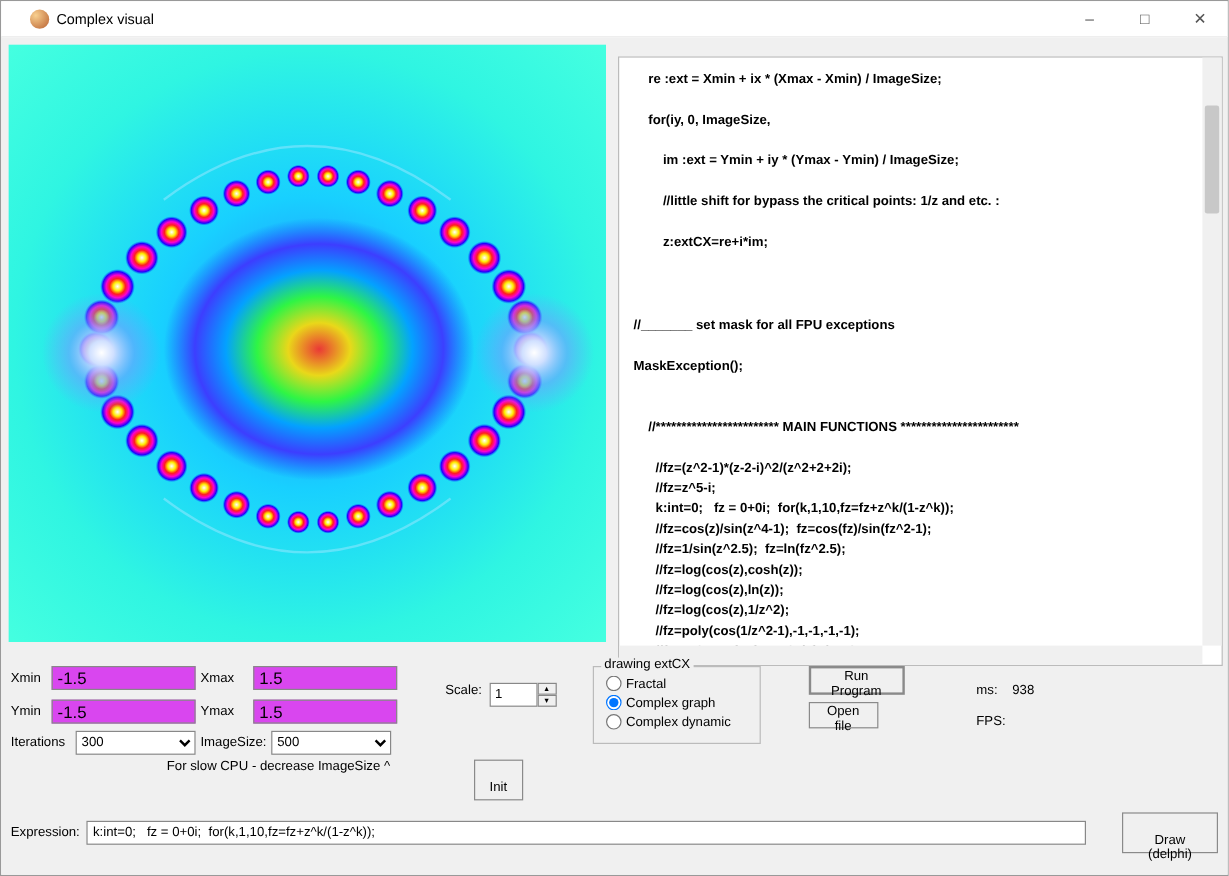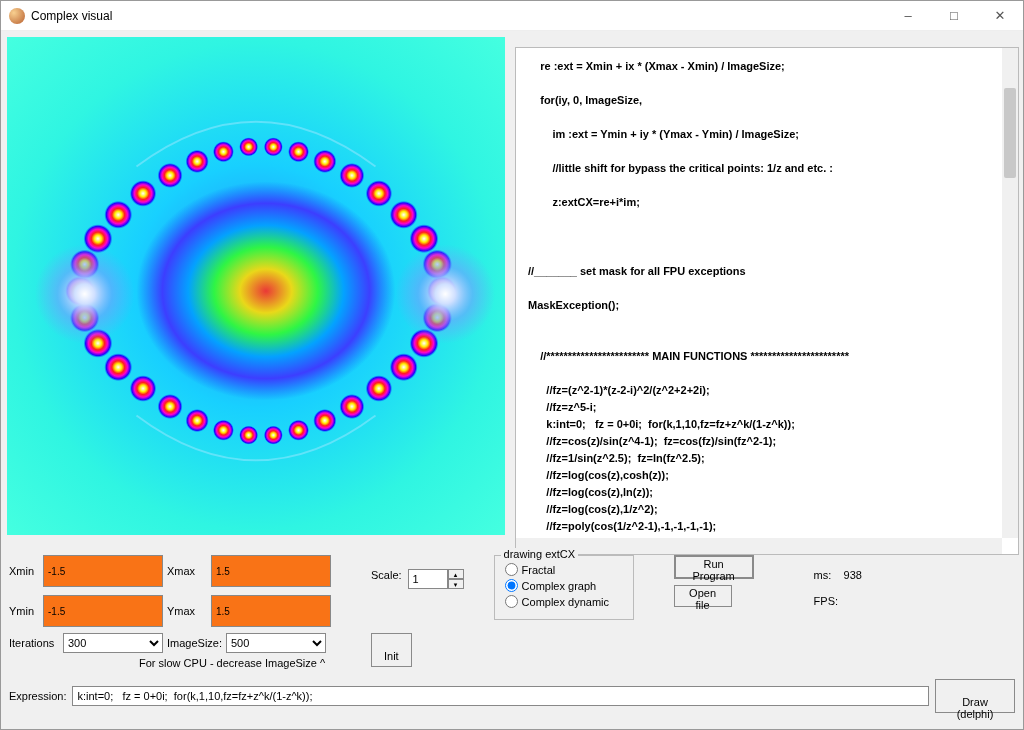--- a/index.html
+++ b/index.html
@@ -1,46 +1,46 @@
 <!DOCTYPE html>
 <html><head>
 <meta charset="utf-8">
 <style>
   * { box-sizing: border-box; }
   body { margin: 0; font-family: "Segoe UI", Tahoma, sans-serif; font-size: 11px; background: #fff; }
   .window { width: 1024px; height: 730px; background: #fff; display: flex; flex-direction: column; border: 1px solid #999; }
-  .titlebar { height: 30px; background: #fff; display: flex; align-items: center; padding-left: 8px; border-bottom: 1px solid #eee; }
+  .titlebar { height: 30px; background: #fff; display: flex; align-items: center; padding-left: 24px; border-bottom: 1px solid #eee; }
   .titlebar .icon { width: 16px; height: 16px; border-radius: 50%; background: radial-gradient(circle at 30% 30%, #f8d090, #b86030); margin-right: 6px; }
   .titlebar .title { flex: 1; color: #000; font-size: 12px; }
   .winbtns { display: flex; height: 100%; }
   .winbtn { width: 46px; height: 100%; display: flex; align-items: center; justify-content: center; color: #555; font-size: 13px; }
   .client { flex: 1; background: #f0f0f0; display: flex; flex-direction: column; padding: 4px; gap: 4px; }
   .upper { display: flex; gap: 8px; height: 514px; }
   .canvas-wrap { width: 498px; height: 498px; margin: 2px; position: relative; }
   .canvas { width: 100%; height: 100%; display: block; }
   .code-wrap { flex: 1; height: 508px; background: #fff; border: 1px solid #bbb; position: relative; margin-top: 12px; }
   .code { position: absolute; inset: 0 16px 16px 0; padding: 10px 12px; white-space: pre; font-family: "Segoe UI", Tahoma, sans-serif; font-size: 11px; font-weight: bold; color: #000; overflow: hidden; line-height: 1.55; }
   .vscroll { position: absolute; top: 0; right: 0; bottom: 16px; width: 16px; background: #f0f0f0; }
   .vscroll .thumb { position: absolute; top: 40px; left: 2px; right: 2px; height: 90px; background: #c8c8c8; border-radius: 2px; }
   .hscroll { position: absolute; left: 0; right: 16px; bottom: 0; height: 16px; background: #f0f0f0; }
   .controls { display: flex; flex-direction: column; gap: 6px; padding: 2px 4px; }
   .row1 { display: flex; align-items: flex-start; gap: 10px; }
   .xy-grid { display: grid; grid-template-columns: 30px 120px 40px 120px; row-gap: 8px; column-gap: 4px; align-items: center; }
   .lbl { font-size: 11px; color: #000; }
-  input.txt { height: 32px; border: 1px solid #888; padding: 1px 4px; font-size: 10px; background: #f97316; font-family: inherit; }
+  input.txt { height: 20px; border: 1px solid #888; padding: 1px 4px; font-size: 14px; background: #d946ef; font-family: inherit; }
   .iter-row { display: grid; grid-template-columns: 50px 100px 55px 100px; column-gap: 4px; align-items: center; margin-top: 6px; }
   select.combo, .combo-box { height: 20px; border: 1px solid #888; font-size: 11px; background: #fff; }
   .hint { font-size: 11px; color: #000; margin-top: 4px; margin-left: 130px; }
   .scale-col { display: flex; align-items: flex-start; gap: 6px; margin-top: 14px; margin-left: 30px; }
   .spin { display: flex; }
   .spin input { width: 40px; height: 20px; border: 1px solid #888; font-size: 11px; padding: 1px 4px; }
   .spin .arrows { display: flex; flex-direction: column; }
   .spin .arrows button { width: 16px; height: 10px; font-size: 7px; line-height: 1; border: 1px solid #888; background: #f0f0f0; padding: 0; }
   .init-btn { margin-top: 44px; margin-left: 30px; }
-  button.btn { height: 22px; border: 1px solid #8a8a8a; background: #f0f0f0; font-size: 11px; padding: 16px 12px; font-family: inherit; }
+  button.btn { height: 22px; border: 1px solid #8a8a8a; background: #f0f0f0; font-size: 11px; padding: 16px 12px; font-family: inherit; margin-left: 24px; }
   .fieldset { border: 1px solid #bbb; padding: 4px 10px 8px; position: relative; margin-top: 0; }
   .fieldset .legend { position: absolute; top: -8px; left: 6px; background: #f0f0f0; padding: 0 3px; font-size: 11px; }
   .radio-row { display: flex; align-items: center; gap: 4px; font-size: 11px; margin: 3px 0; }
   .radio-row input { margin: 0; }
   .right-col { display: flex; flex-direction: column; gap: 6px; margin-left: 30px; }
   button.run { height: 24px; width: 80px; border: 2px solid #8a8a8a; background: #f0f0f0; font-size: 11px; font-family: inherit; }
   button.open { height: 22px; width: 58px; border: 1px solid #8a8a8a; background: #f0f0f0; font-size: 11px; font-family: inherit; }
   .stats { margin-left: 50px; margin-top: 14px; font-size: 11px; display: flex; flex-direction: column; gap: 14px; }
   .expr-row { display: flex; align-items: center; gap: 6px; margin-top: 4px; }
   .expr-row .lbl2 { font-size: 11px; }

